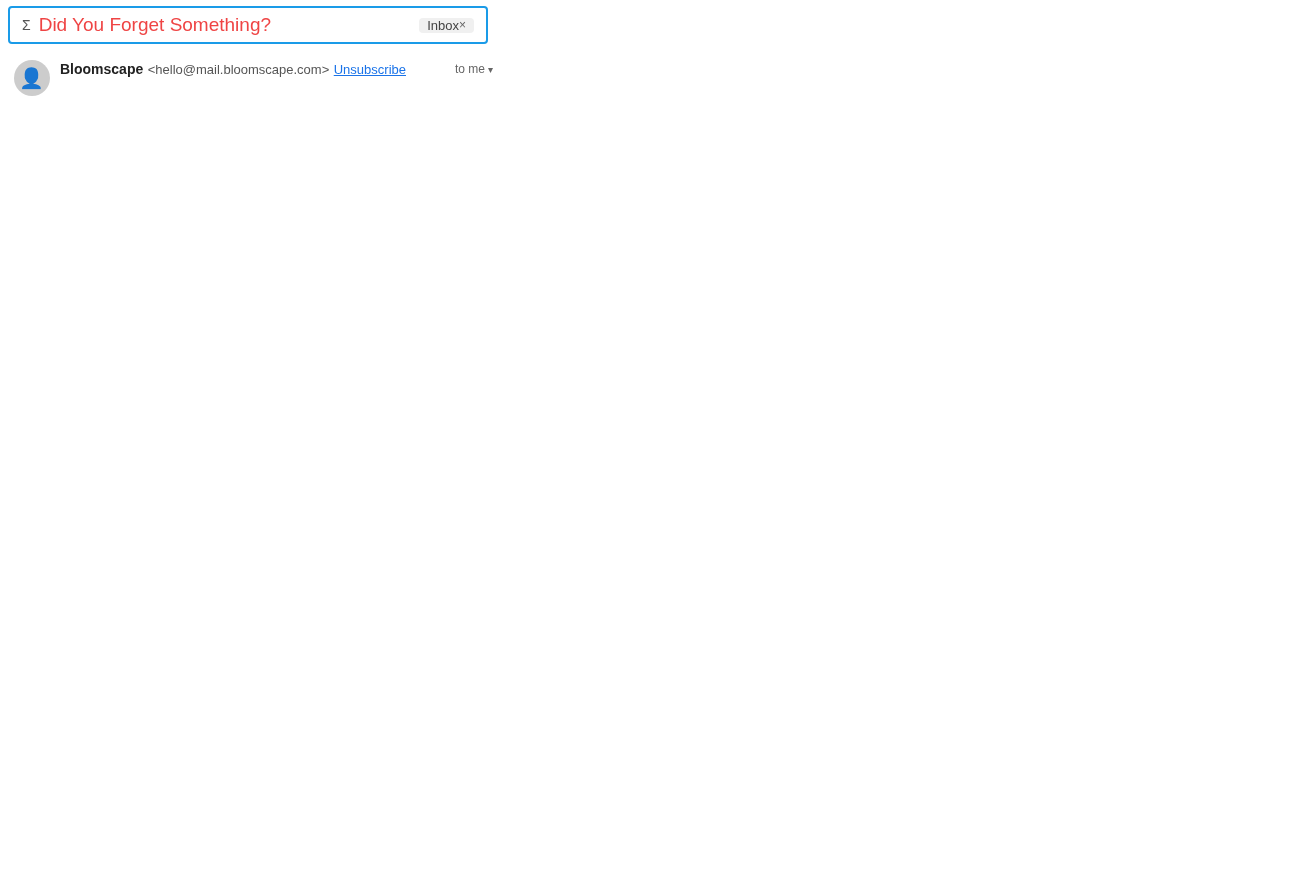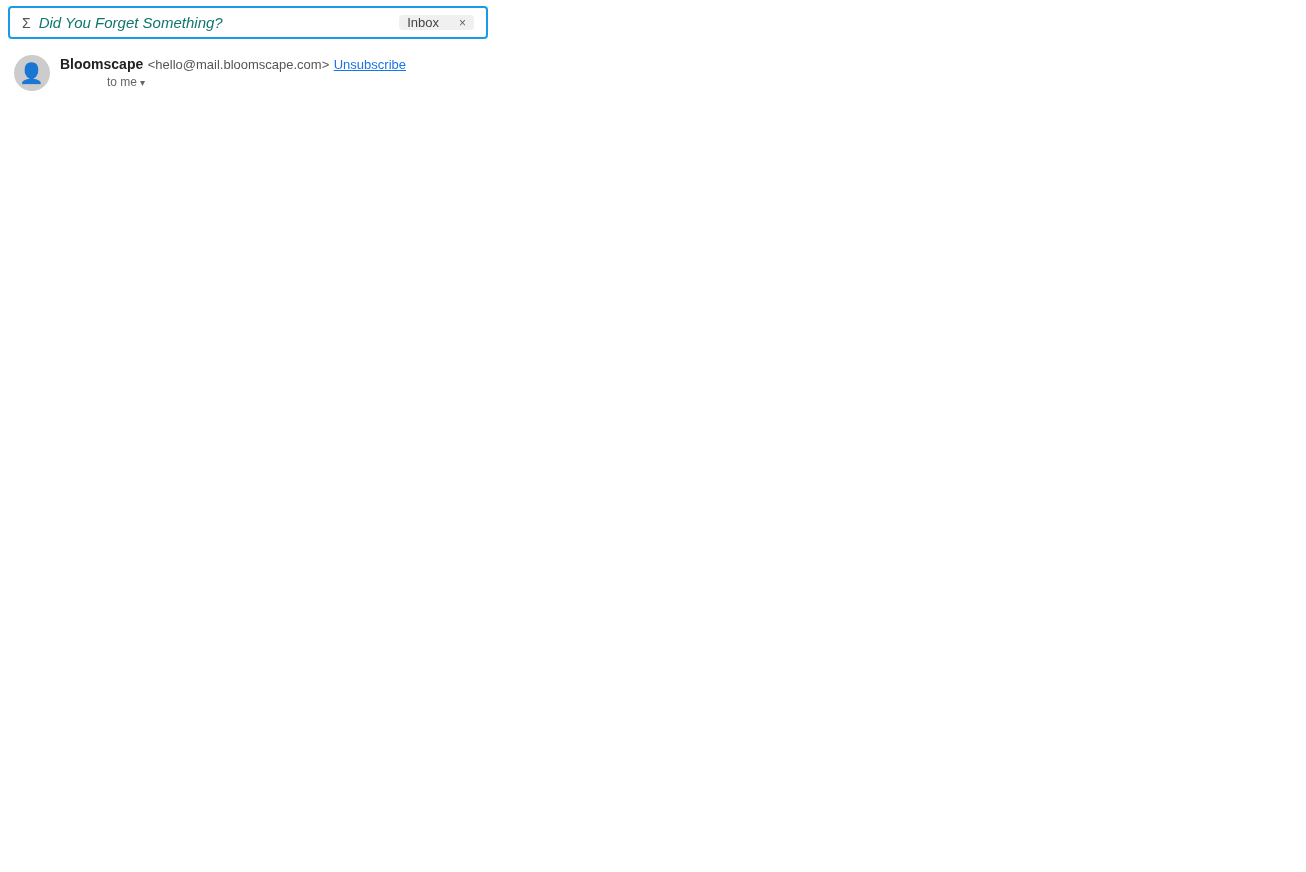--- a/index.html
+++ b/index.html
@@ -16,39 +16,38 @@
       display: flex;
       align-items: center;
       padding: 6px 12px;
       border: 2px solid #1a9be8;
       margin: 6px 8px;
       border-radius: 4px;
       background: #fff;
       max-width: 480px;
     }
     .email-subject {
-      font-size: 15px;
-      color: #0f766e;
+      font-size: 19px;
+      color: #ef4444;
       flex: 1;
-      font-style: italic;
     }
     .subject-icon {
       font-size: 14px;
       color: #555;
       margin-right: 8px;
     }
     .inbox-badge {
       display: flex;
       align-items: center;
       background: #f0f0f0;
       border-radius: 4px;
       padding: 0 8px;
       font-size: 13px;
       color: #444;
-      gap: 20px;
+      gap: 0;
       margin-left: 24px;
     }
     .inbox-close {
       cursor: pointer;
       font-size: 12px;
       color: #666;
     }
 
     
     .sender-row {
@@ -66,21 +65,21 @@
       align-items: center;
       justify-content: center;
       flex-shrink: 0;
     }
     .avatar-icon {
       font-size: 20px;
       color: #888;
     }
     .sender-info {
       display: flex;
-      flex-direction: column;
+      flex-direction: row;
       gap: 2px;
       text-align: center;
     }
     .sender-name {
       font-size: 14px;
       font-weight: 600;
       color: #222;
     }
     .sender-email {
       font-size: 13px;

